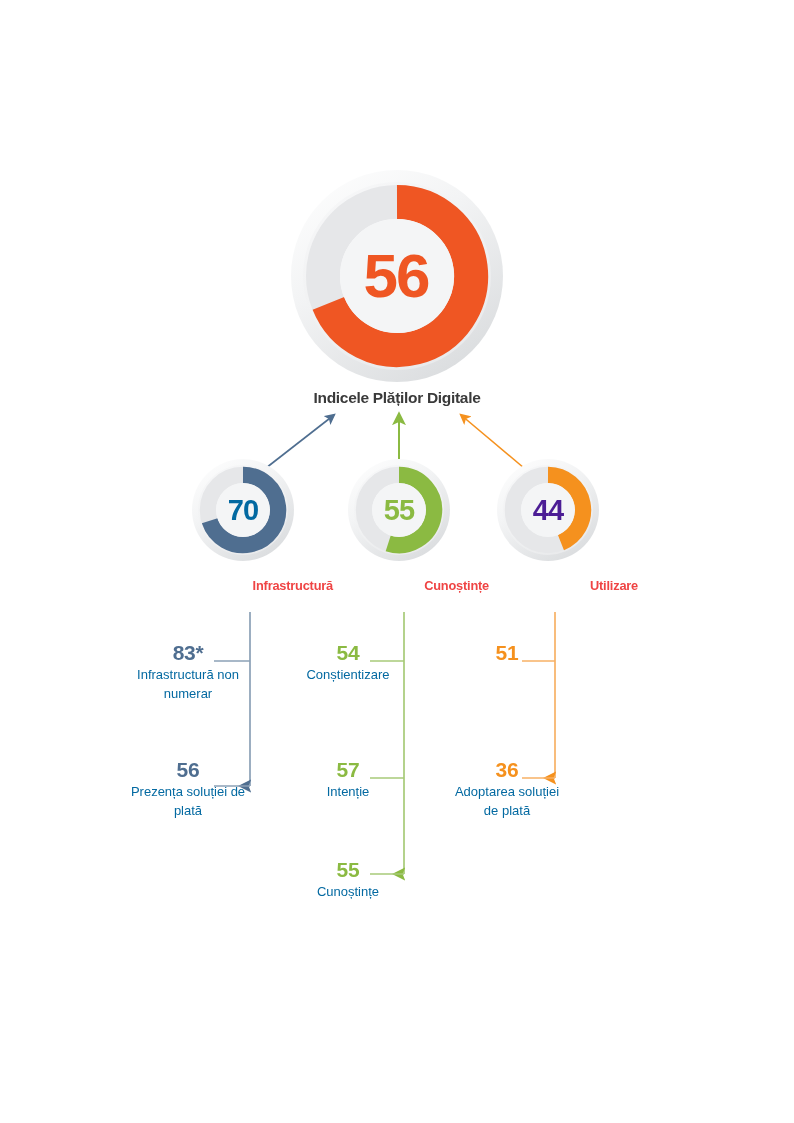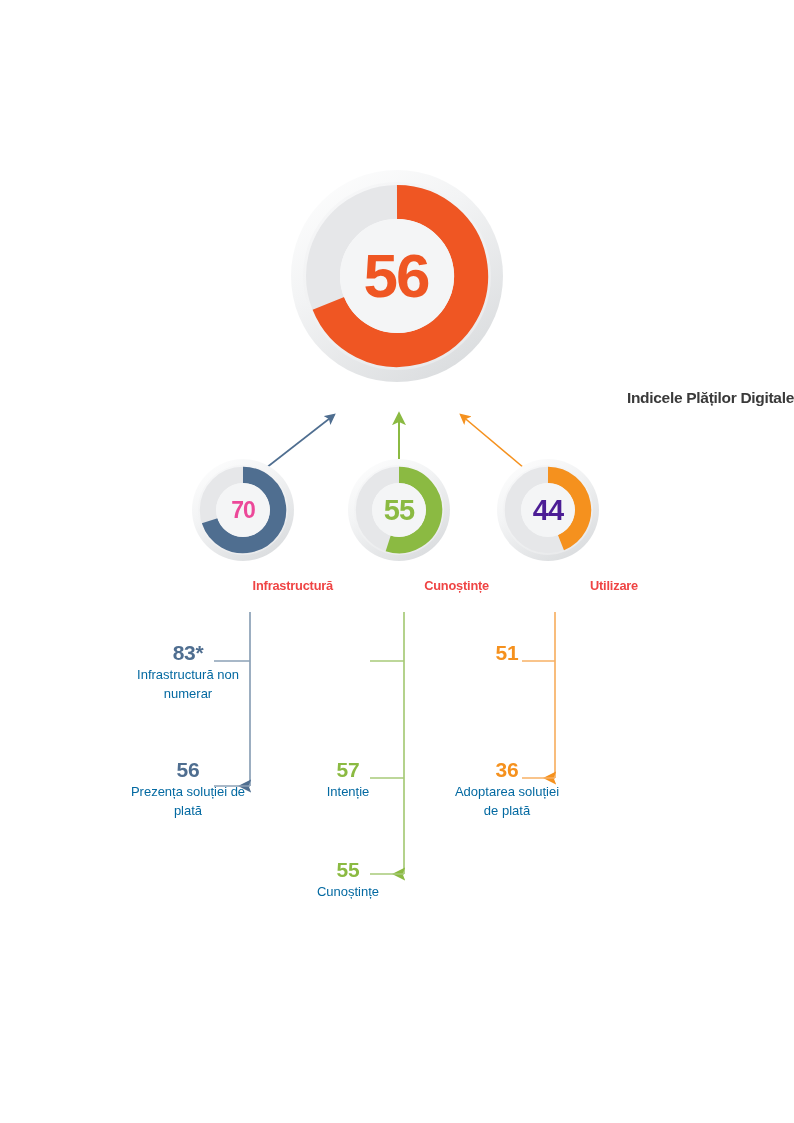--- a/index.html
+++ b/index.html
@@ -34,21 +34,21 @@
     left: 289px;
     top: 168px;
     width: 216px;
     height: 216px;
   }
   .label-main {
     position: absolute;
     left: 0;
     top: 389px;
     width: 794px;
-    text-align: right;
+    text-align: center;
     font-size: 15.5px;
     font-weight: bold;
     color: #3a3a3a;
     letter-spacing: -0.3px;
   }
 
   
   .gauge-sub { width: 104px; height: 104px; }
   .g-infra { left: 191px; top: 458px; }
   .g-know  { left: 347px; top: 458px; }
@@ -187,21 +187,21 @@
         </radialGradient>
       </defs>
       <circle cx="52" cy="52" r="51" fill="url(#plateB)"></circle>
       <circle cx="52" cy="52" r="45" fill="url(#innerB)"></circle>
       <circle cx="52" cy="52" r="35" fill="none" stroke="#e6e7e9" stroke-width="16.5"></circle>
 
       <path d="M 52 17 A 35 35 0 1 1 18.7 62.8" fill="none" stroke="#4f6e90" stroke-width="16.5"></path>
       <circle cx="52" cy="52" r="27" fill="#f4f5f6"></circle>
     </svg>
     <div style="position:absolute;left:0;top:0;width:104px;height:104px;display:flex;align-items:center;justify-content:center;">
-      <span style="font-size:23px;font-weight:bold;color:#ec4899;letter-spacing:-1px;line-height:1;">70</span>
+      <span style="font-size:29px;font-weight:bold;color:#0369a1;letter-spacing:-1px;line-height:1;">70</span>
     </div>
   </div>
   <div class="sub-label sl-infra">Infrastructură</div>
 
   <div class="gauge gauge-sub g-know">
     <svg width="104" height="104" viewBox="0 0 104 104" aria-hidden="true">
       <defs>
         <linearGradient id="plateG" x1="0" y1="0" x2="0.65" y2="1">
           <stop offset="0%" stop-color="#ffffff"></stop>
           <stop offset="45%" stop-color="#f3f4f5"></stop>
@@ -288,20 +288,24 @@
 
   <div class="metric m-b1">
     <div class="num c-blue">83*</div>
     <div class="desc desc-blue">Infrastructură non numerar</div>
   </div>
   <div class="metric m-b2">
     <div class="num c-blue">56</div>
     <div class="desc desc-blue">Prezența soluției de plată</div>
   </div>
 
+  <div class="metric m-g1">
+    <div class="num c-green">54</div>
+    <div class="desc desc-green">Conștientizare</div>
+  </div>
   <div class="metric m-g2">
     <div class="num c-green">57</div>
     <div class="desc desc-green">Intenție</div>
   </div>
   <div class="metric m-g3">
     <div class="num c-green">55</div>
     <div class="desc desc-green">Cunoștințe</div>
   </div>
 
   <div class="metric m-o1">

